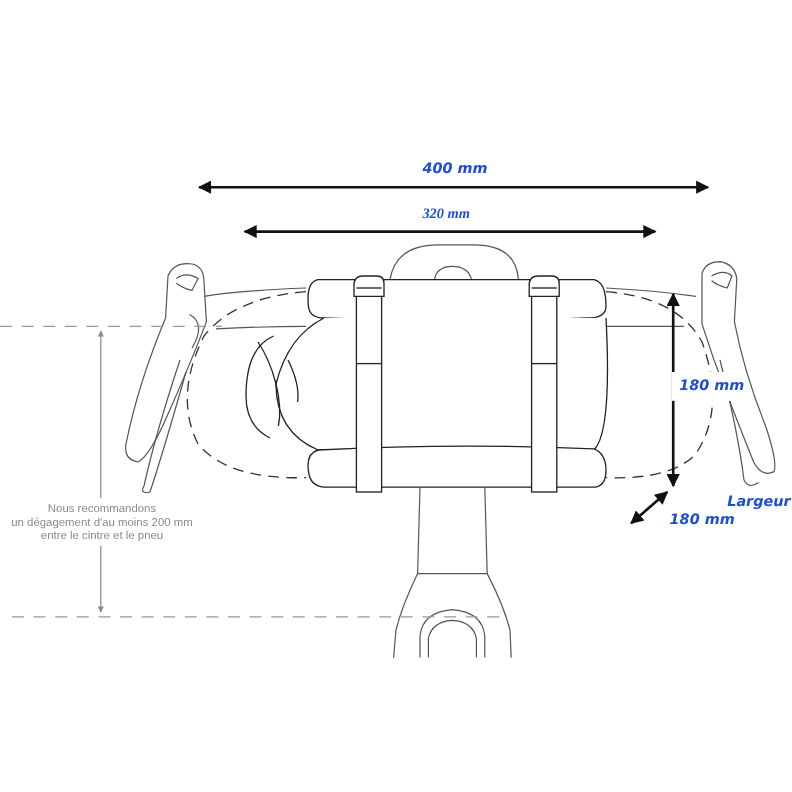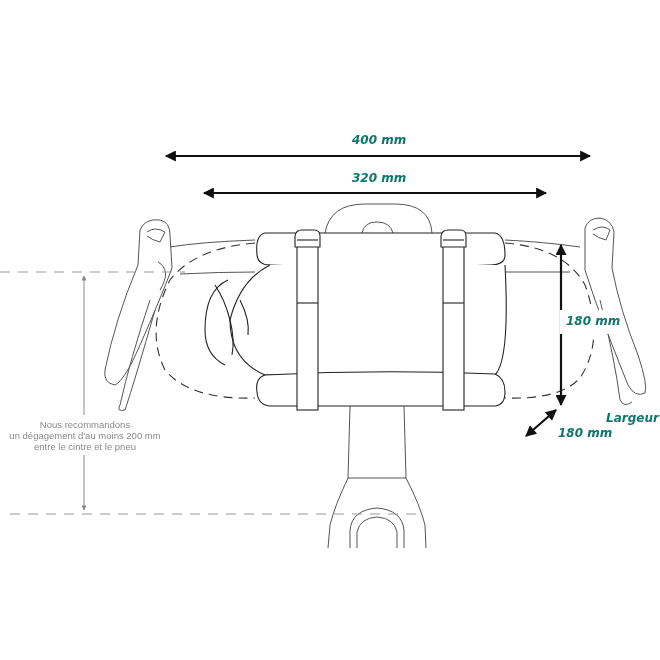--- a/index.html
+++ b/index.html
@@ -1,18 +1,18 @@
 <!DOCTYPE html>
 <html><head>
   <meta charset="utf-8">
   <style>
     html, body { margin: 0; padding: 0; background: #ffffff; }
     #canvas { position: relative; width: 660px; height: 660px; background: #ffffff; overflow: hidden; }
     svg { position: absolute; left: 0; top: 0; }
-    .lbl { position: absolute; font-family: "DejaVu Sans", sans-serif; font-weight: bold; font-style: italic; color: #0f766e; font-size: 12px; white-space: nowrap; }
+    .lbl { position: absolute; font-family: "DejaVu Sans", sans-serif; font-weight: bold; font-style: italic; color: #1d4ed8; font-size: 12px; white-space: nowrap; }
     .note { position: absolute; font-family: "Liberation Sans", sans-serif; color: #8a8a8a; font-size: 9.5px; text-align: center; line-height: 11px; width: 180px; }
   </style>
 </head>
 <body>
 
 <div id="canvas">
   <svg width="660" height="660" viewBox="0 0 660 660">
     <defs>
       <marker id="ah" viewBox="0 0 10 10" refX="9" refY="5" markerWidth="7" markerHeight="5" orient="auto-start-reverse">
         <path d="M0,0 L10,5 L0,10 z" fill="#111"></path>
@@ -93,21 +93,21 @@
     <line x1="84" y1="276" x2="84" y2="510" stroke="#888" stroke-width="1" marker-start="url(#ahg)" marker-end="url(#ahg)"></line>
     <rect x="0" y="415" width="170" height="40" fill="#fff" stroke="none"></rect>
 
     <line x1="561" y1="245" x2="561" y2="405" stroke="#111" stroke-width="2.2" marker-start="url(#ah)" marker-end="url(#ah)"></line>
     <rect x="560" y="310" width="60" height="24" fill="#fff" stroke="none"></rect>
 
     <line x1="526" y1="436" x2="556" y2="410" stroke="#111" stroke-width="2.2" marker-start="url(#ah)" marker-end="url(#ah)"></line>
   </svg>
 
   <div class="lbl" style="left:352px; top:133px;">400 mm</div>
-  <div class="lbl" style="left:352px; top:171px;">320 mm</div>
+  <div class="lbl" style="left:352px; top:171px;font-family:Liberation Serif, serif;">320 mm</div>
   <div class="lbl" style="left:566px; top:314px;">180 mm</div>
   <div class="lbl" style="left:558px; top:411px;margin-left:48px;">Largeur</div>
   <div class="lbl" style="left:558px; top:426px;">180 mm</div>
 
   <div class="note" style="left:-5px; top:419px;">
     <div>Nous recommandons</div>
     <div>un dégagement d'au moins 200 mm</div>
     <div>entre le cintre et le pneu</div>
   </div>
 </div>

